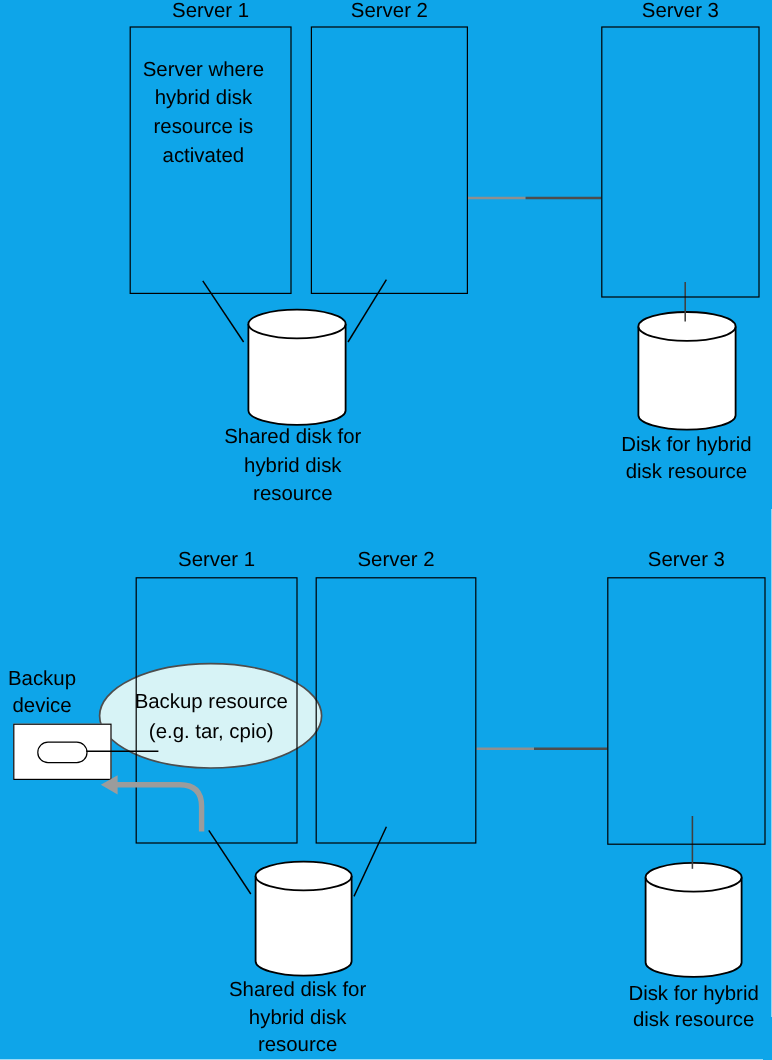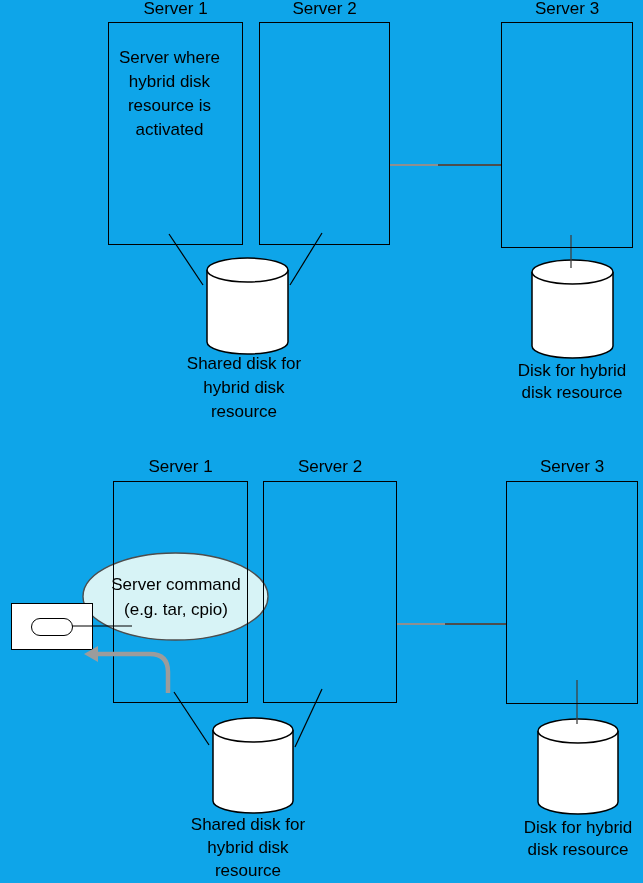--- a/index.html
+++ b/index.html
@@ -96,26 +96,28 @@
 disk resource</div>
 
   <div class="lbl" style="left:113px; top:458px; width:135px;">Server 1</div>
   <div class="lbl" style="left:263px; top:458px; width:134px;">Server 2</div>
   <div class="lbl" style="left:506px; top:458px; width:132px;">Server 3</div>
 
   <div class="server-box" style="left:113px; top:481px; width:135px; height:222px;"></div>
   <div class="server-box" style="left:263px; top:481px; width:134px; height:222px;"></div>
   <div class="server-box" style="left:506px; top:481px; width:132px; height:223px;"></div>
 
+  <div class="lbl lh22" style="left:0px; top:555px; width:70px;">Backup
+device</div>
 
   <div class="backup-box">
     <div class="backup-pill"></div>
   </div>
 
-  <div class="lbl lh25" style="left:84px; top:572px; width:184px;">Server command
+  <div class="lbl lh25" style="left:84px; top:572px; width:184px;">Backup resource
 (e.g. tar, cpio)</div>
 
   <div class="lbl lh23" style="left:148px; top:813px; width:200px;">Shared disk for
 hybrid disk
 resource</div>
   <div class="lbl lh22" style="left:498px; top:817px; width:160px;">Disk for hybrid
 disk resource</div>
 
   <svg class="layer front" viewBox="0 0 643 883">
     <line x1="72" y1="626" x2="132" y2="626" stroke="#000" stroke-width="1.2"></line>

